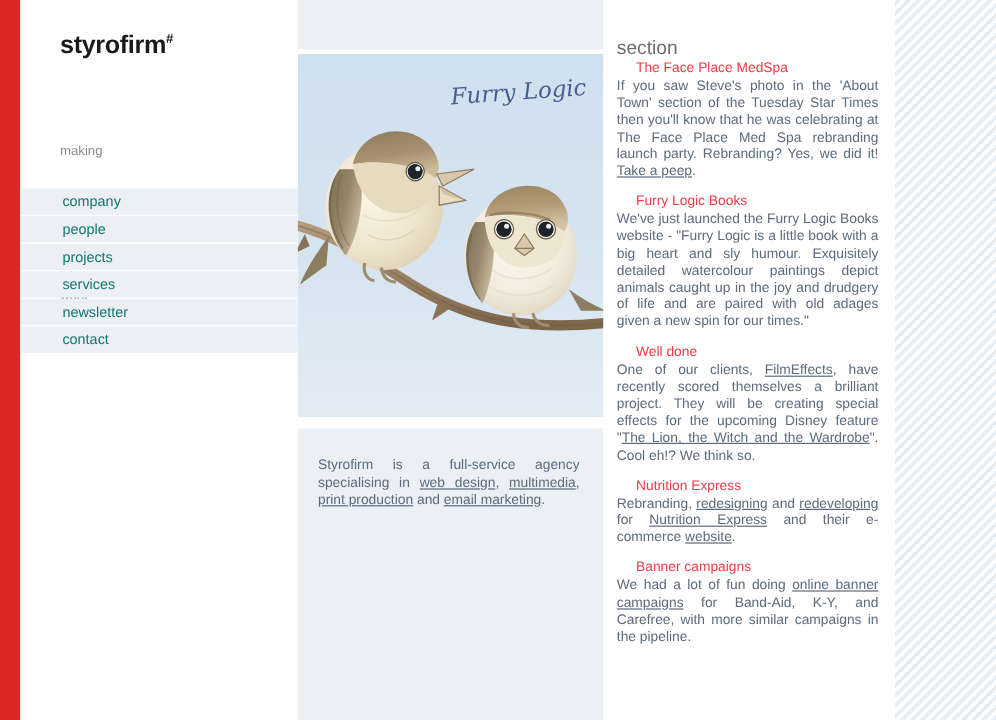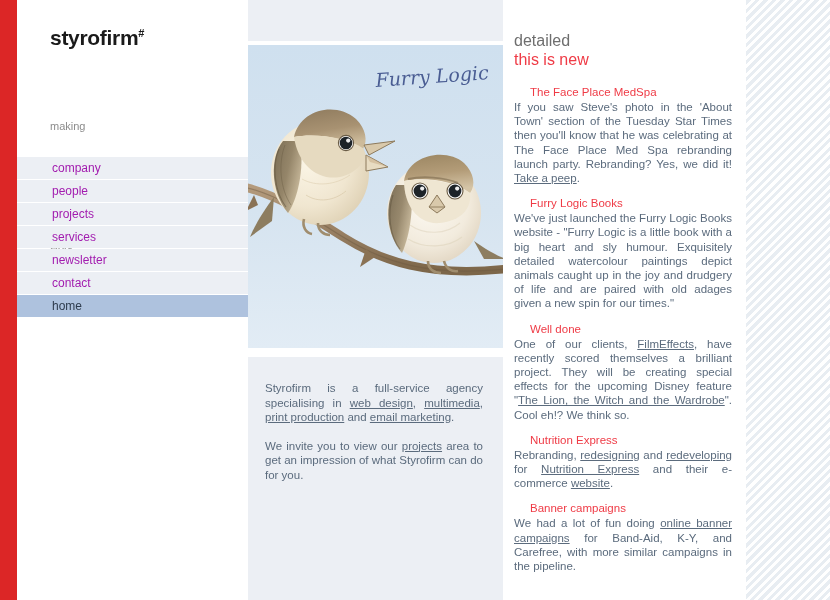--- a/index.html
+++ b/index.html
@@ -78,21 +78,21 @@
   .nav {
     position: absolute;
     left: 0px; top: 157px;
     width: 231px;
   }
   .nav-item {
     position: relative;
     height: 22px;
     line-height: 22px;
     background: #eceff4;
-    color: #a21caf;
+    color: #0f766e;
     font-size: 12px;
     padding-left: 35px;
     margin-bottom: 1px;
     box-sizing: border-box;
     cursor: pointer;
     white-space: nowrap;
   }
   .nav-item.active {
     background: #aec2de;
     color: #2d3b4d;
@@ -209,24 +209,20 @@
       <div>work</div>
     </div>
 
     <nav class="nav">
       <div class="nav-item">company</div>
       <div class="nav-item">people</div>
       <div class="nav-item">projects</div>
       <div class="nav-item">services</div>
       <div class="nav-item">newsletter</div>
       <div class="nav-item">contact</div>
-      <div class="nav-item active">
-        <span>home</span>
-        <span class="notch"></span>
-      </div>
     </nav>
   </div>
 
   <div class="center-col">
 
     <div class="center-top-bar"></div>
 
     <div class="figure">
       <svg width="255" height="303" viewBox="0 0 255 303" xmlns="http://www.w3.org/2000/svg">
         <defs>
@@ -344,28 +340,26 @@
 
           <path d="M226 196 C 240 206, 252 212, 258 214 L 236 214 Z" fill="#8d7d60"></path>
         </g>
 
         <text x="128" y="42" font-family="'DejaVu Serif', serif" font-size="19" font-style="italic" fill="#4a5d93" transform="rotate(-4 128 42)">Furry Logic</text>
       </svg>
     </div>
 
     <div class="center-text">
       <p><span>Styrofirm is a full-service agency specialising in </span><a href="#">web design</a><span>, </span><a href="#">multimedia</a><span>, </span><a href="#">print production</a><span> and </span><a href="#">email marketing</a><span>.</span></p>
-      <p><span>We invite you to view our </span><a href="#">projects</a><span> area to get an impression of what Styrofirm can do for you.</span></p>
     </div>
   </div>
 
   <div class="right-col">
 
-    <h1 class="wel-head">detailed</h1>
-    <h2 class="wel-sub">this is new</h2>
+    <h1 class="wel-head">section</h1>
 
     <div class="news-item">
       <h3 class="news-title">The Face Place MedSpa</h3>
       <p class="news-body"><span>If you saw Steve's photo in the 'About Town' section of the Tuesday Star Times then you'll know that he was celebrating at The Face Place Med Spa rebranding launch party. Rebranding? Yes, we did it! </span><a href="#">Take a peep</a><span>.</span></p>
     </div>
 
     <div class="news-item">
       <h3 class="news-title">Furry Logic Books</h3>
       <p class="news-body">We've just launched the Furry Logic Books website - "Furry Logic is a little book with a big heart and sly humour. Exquisitely detailed watercolour paintings depict animals caught up in the joy and drudgery of life and are paired with old adages given a new spin for our times."</p>
     </div>

